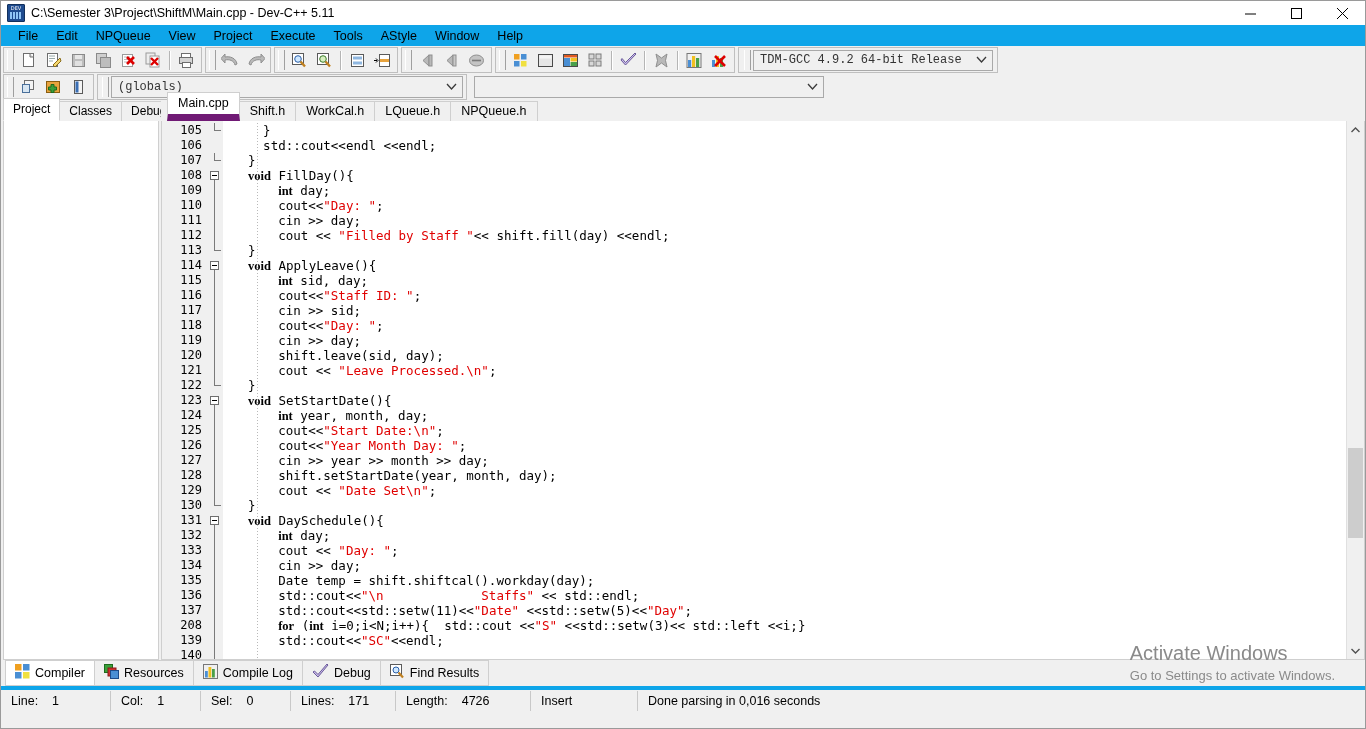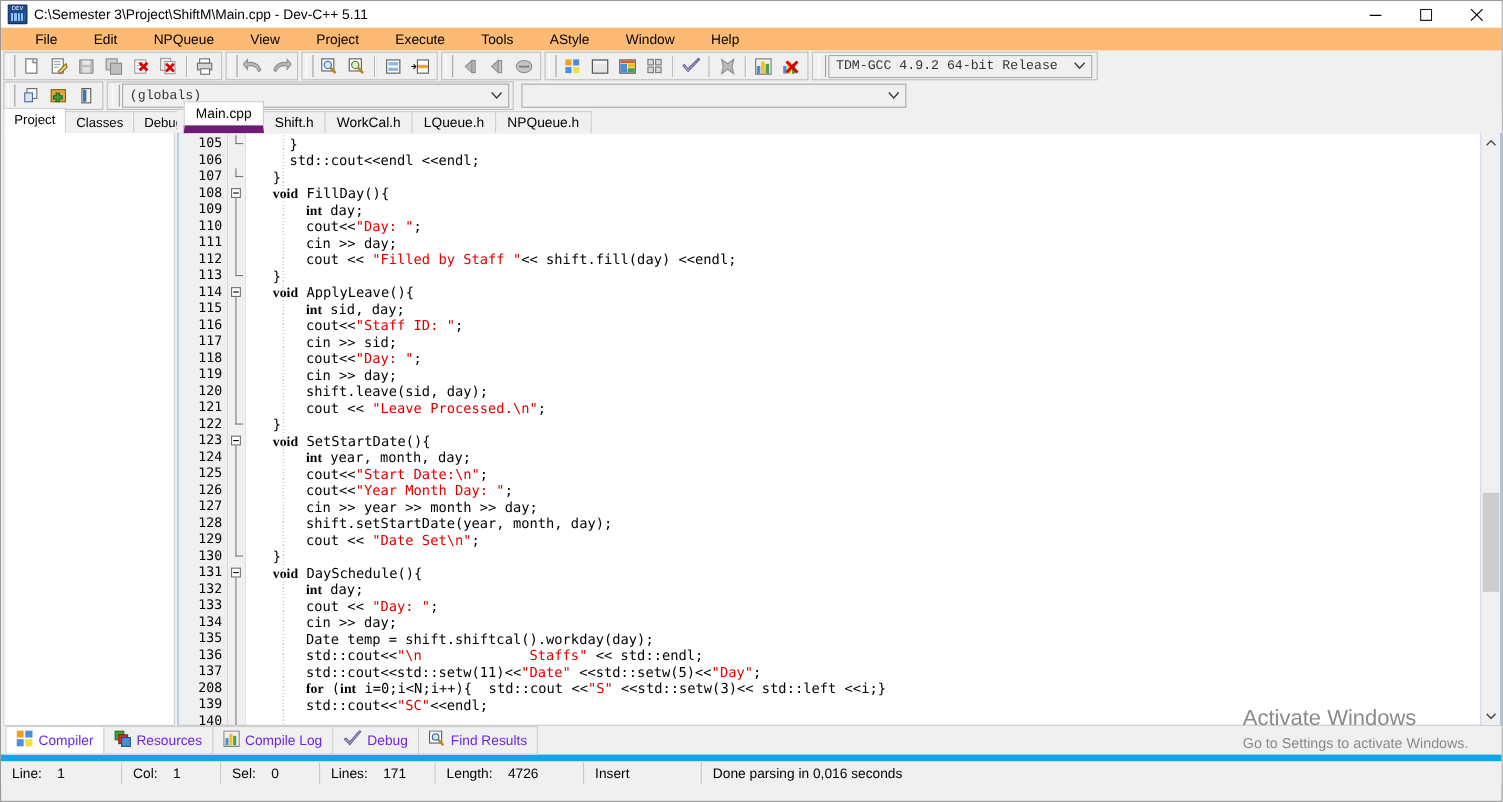--- a/index.html
+++ b/index.html
@@ -23,22 +23,22 @@
             font-size:5px;color:#fff;text-align:center;letter-spacing:0px;
             font-family:"DejaVu Sans", sans-serif;}
   .app-icon:after{content:"";position:absolute;left:2px;right:2px;bottom:2px;
             height:7px;background:repeating-linear-gradient(90deg,#8fc4f5 0 2px,#1e4b8f 2px 3px);}
   .title-text{font-size:12.5px;color:#000;white-space:nowrap;}
   .wbtns{position:absolute;right:0;top:0;height:24px;display:flex;}
   .wbtn{width:46px;height:24px;display:flex;align-items:center;justify-content:center;}
   .wbtn svg{display:block;}
 
   
-  .menubar{height:21px;background:#fdba74;display:flex;align-items:center;
-           padding-left:22px;gap:15px;}
+  .menubar{height:21px;background:#0ea5e9;display:flex;align-items:center;
+           padding-left:8px;}
   .menu-item{padding:2px 9px;font-size:12.5px;color:#000;white-space:nowrap;cursor:default;}
 
   
   .toolbar-row{background:#f0f0f0;display:flex;align-items:center;height:30px;}
   .tb-band{display:flex;align-items:center;height:26px;
            border:1px solid #bfbfbf;background:#f0f0f0;margin-right:3px;
            padding:0 2px;box-sizing:border-box;}
   .grip{width:5px;height:20px;margin:0 2px 0 1px;
         border-left:1px solid #fff;border-right:1px solid #9f9f9f;flex:0 0 auto;}
   .tbtn{width:25px;height:24px;display:flex;align-items:center;justify-content:center;
@@ -98,25 +98,25 @@
   
   .vsb{width:17px;background:#f0f0f0;border-left:1px solid #e0e0e0;flex:0 0 auto;
        position:relative;}
   .sb-arrow{height:17px;width:17px;display:flex;align-items:center;justify-content:center;background:#f0f0f0;}
   .sb-track{position:absolute;top:17px;bottom:17px;left:0;right:0;background:#f0f0f0;}
   .sb-thumb{position:absolute;left:1px;right:1px;background:#cdcdcd;}
 
   
   .btabs{height:26px;background:#f0f0f0;display:flex;align-items:center;padding-left:4px;}
   .btab{height:24px;display:flex;align-items:center;gap:5px;padding:0 9px;
-        font-size:12.5px;border:1px solid #cfcfcf;background:#f0f0f0;margin-right:-1px;color:#6d28d9;}
+        font-size:12.5px;border:1px solid #cfcfcf;background:#f0f0f0;margin-right:-1px;color:#000000;}
   .btab.active{background:#fff;}
 
   
-  .statusbar{height:22px;background:#f0f0f0;border-top:6px solid #0ea5e9;
+  .statusbar{height:22px;background:#f0f0f0;border-top:4px solid #0ea5e9;
              display:flex;align-items:center;font-size:12.5px;}
   .st-cell{height:20px;display:flex;align-items:center;padding:0 10px;
            border-right:1px solid #c8c8c8;box-sizing:border-box;white-space:nowrap;}
   .st-lbl{margin-right:14px;}
 
   
   .watermark{position:absolute;right:30px;bottom:42px;text-align:left;
              pointer-events:none;}
   .wm1{font-size:20px;color:#8a8a8a;line-height:26px;white-space:nowrap;}
   .wm2{font-size:13px;color:#8a8a8a;line-height:20px;white-space:nowrap;}

